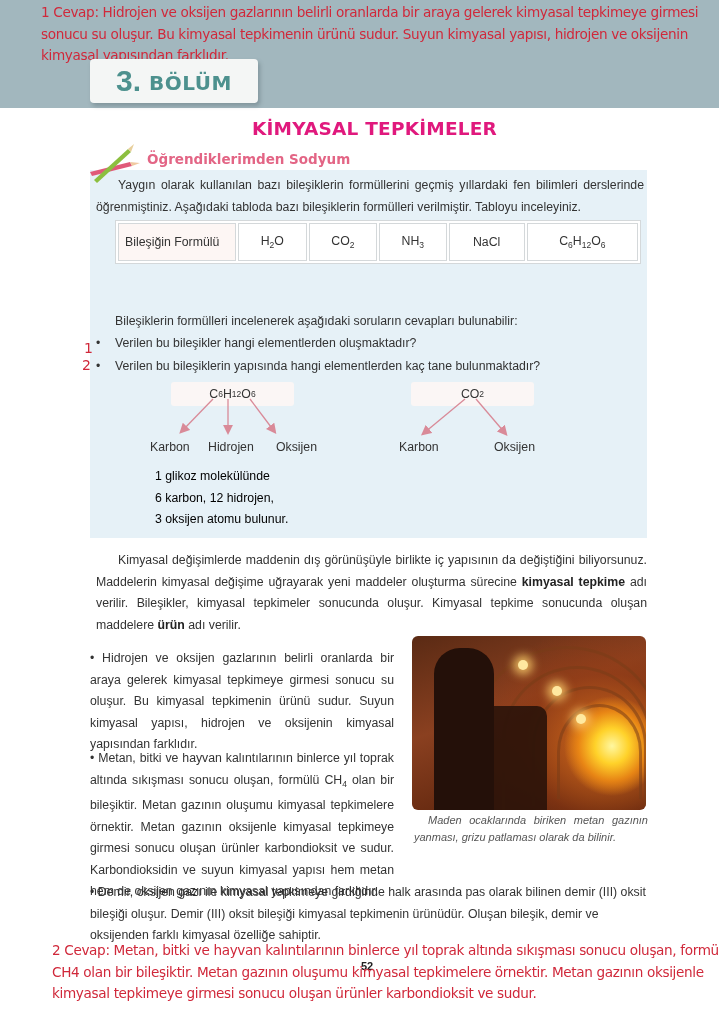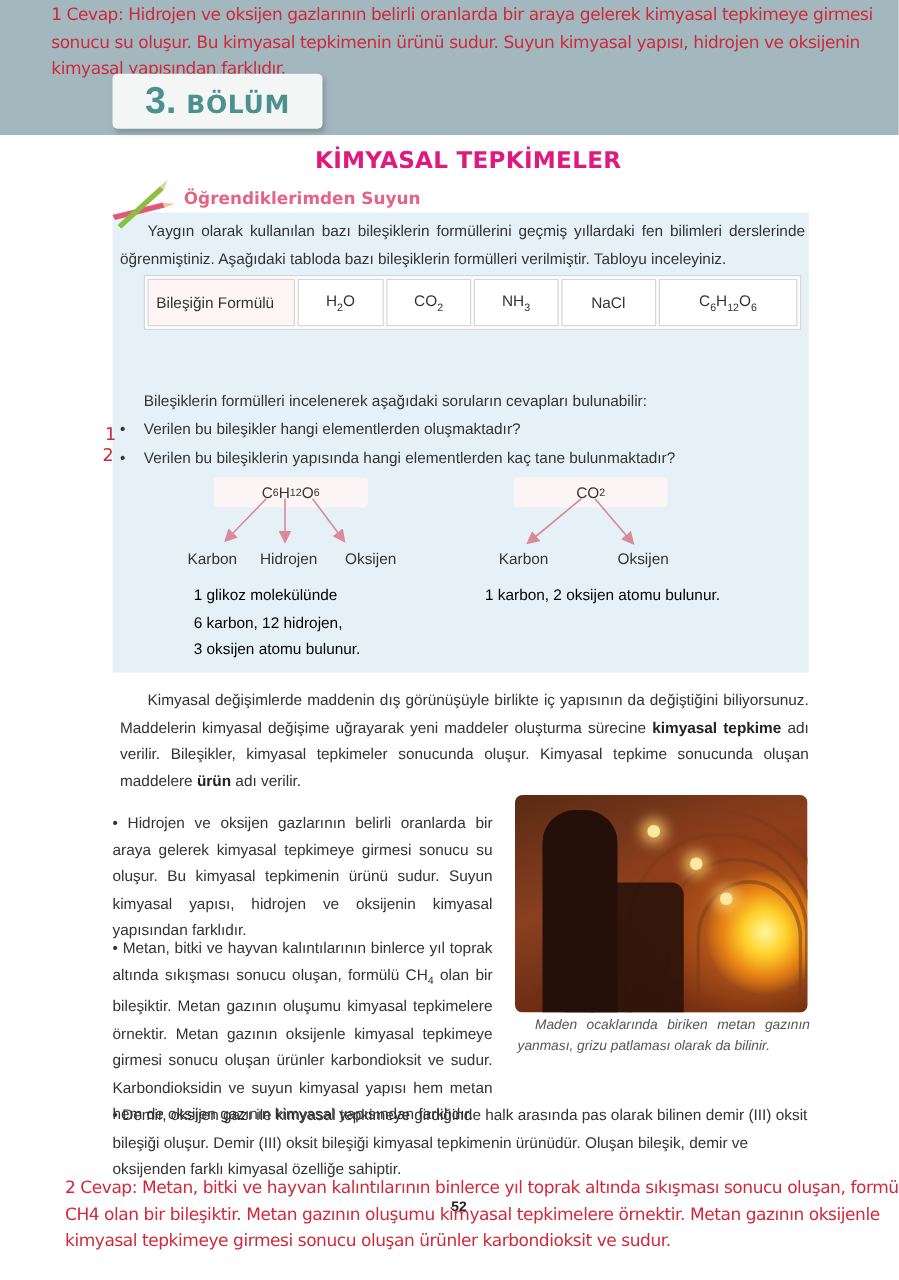--- a/index.html
+++ b/index.html
@@ -132,21 +132,21 @@
 <svg class="pencil-icon" viewBox="0 0 56 40">
   <g>
     <polygon points="2,29 42,19 44,23 4,33" fill="#e05a78"></polygon>
     <polygon points="42,19 52,20 44,23" fill="#f0c9a0"></polygon>
   </g>
   <g>
     <polygon points="6,37 40,6 43,9 9,40" fill="#8cbf3f"></polygon>
     <polygon points="40,6 46,1 43,9" fill="#e8cf9c"></polygon>
   </g>
 </svg>
-<div class="notes-heading">Öğrendiklerimden Suyun</div>
+<div class="notes-heading">Öğrendiklerimden Sodyum</div>
 
 <div class="body-text intro-p">Yaygın olarak kullanılan bazı bileşiklerin formüllerini geçmiş yıllardaki fen bilimleri derslerinde öğrenmiştiniz. Aşağıdaki tabloda bazı bileşiklerin formülleri verilmiştir. Tabloyu inceleyiniz.</div>
 
 <table class="compound-table">
   <tbody>
   <tr>
     <td class="row-head">Bileşiğin Formülü</td>
     <td><span>H</span><sub>2</sub><span>O</span></td>
     <td><span>CO</span><sub>2</sub></td>
     <td><span>NH</span><sub>3</sub></td>
@@ -198,21 +198,20 @@
 <div class="elem-label" style="left:276px; top:440px">Oksijen</div>
 <div class="elem-label" style="left:399px; top:440px">Karbon</div>
 <div class="elem-label" style="left:494px; top:440px">Oksijen</div>
 
 <div class="molecule-note" style="left:155px; top:466px">
   <div>1 glikoz molekülünde</div>
   <div>6 karbon, 12 hidrojen,</div>
   <div>3 oksijen atomu bulunur.</div>
 </div>
 <div class="molecule-note" style="left:388px; top:466px">
-  <div>1 karbon, 2 oksijen atomu bulunur.</div>
 </div>
 
 <div class="body-text para-main"><span>Kimyasal değişimlerde maddenin dış görünüşüyle birlikte iç yapısının da değiştiğini biliyorsunuz. Maddelerin kimyasal değişime uğrayarak yeni maddeler oluşturma sürecine </span><b>kimyasal tepkime</b><span> adı verilir. Bileşikler, kimyasal tepkimeler sonucunda oluşur. Kimyasal tepkime sonucunda oluşan maddelere </span><b>ürün</b><span> adı verilir.</span></div>
 
 <div class="body-text bullet-p" style="top:628px"><span>•   Hidrojen ve oksijen gazlarının belirli oranlarda bir araya gelerek kimyasal tepkimeye girmesi sonucu su oluşur. Bu kimyasal tepkimenin ürünü sudur. Suyun kimyasal yapısı, hidrojen ve oksijenin kimyasal yapısından farklıdır.</span></div>
 <div class="body-text bullet-p" style="top:728px"><span>•   Metan, bitki ve hayvan kalıntılarının binlerce yıl toprak altında sıkışması sonucu oluşan, formülü CH</span><sub>4</sub><span> olan bir bileşiktir. Metan gazının oluşumu kimyasal tepkimelere örnektir. Metan gazının oksijenle kimyasal tepkimeye girmesi sonucu oluşan ürünler karbondioksit ve sudur.  Karbondioksidin ve suyun kimyasal yapısı hem metan hem de oksijen gazının kimyasal yapısından farklıdır.</span></div>
 
 <div class="mine-photo">
   <div class="arch" style="left:60px; top:10px; width:190px; height:180px;"></div>
   <div class="arch" style="left:90px; top:30px; width:150px; height:150px;"></div>

